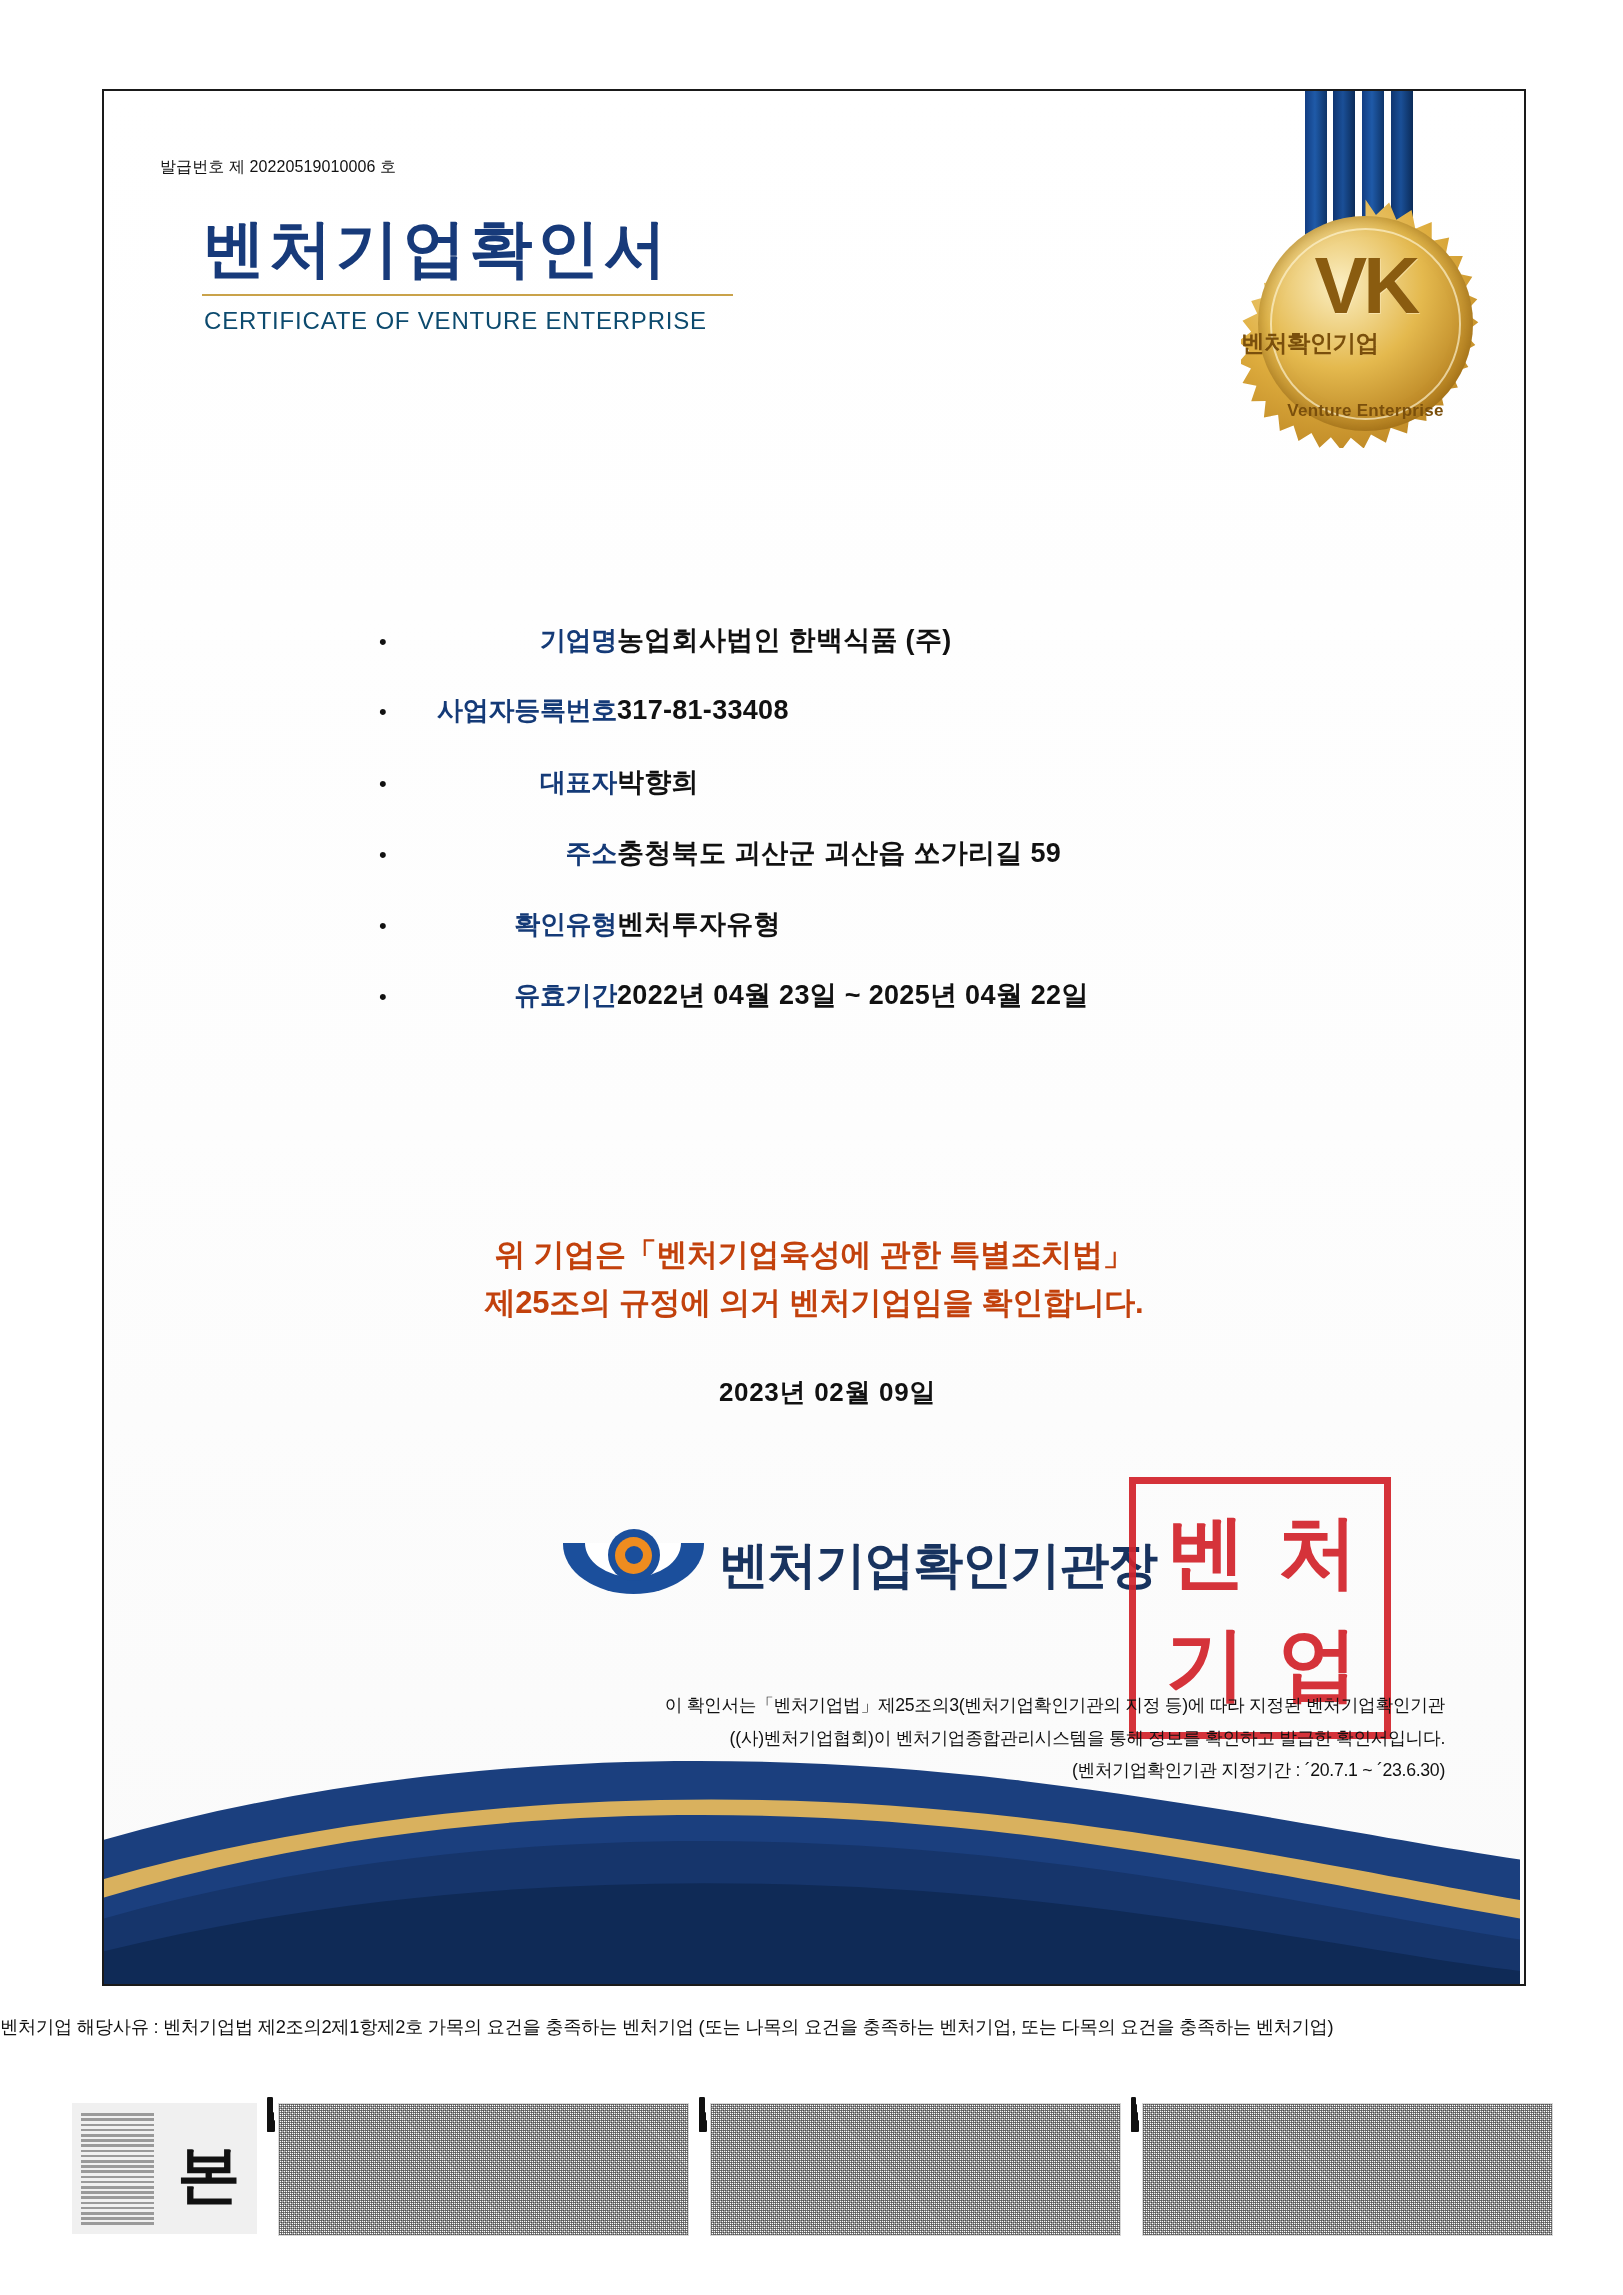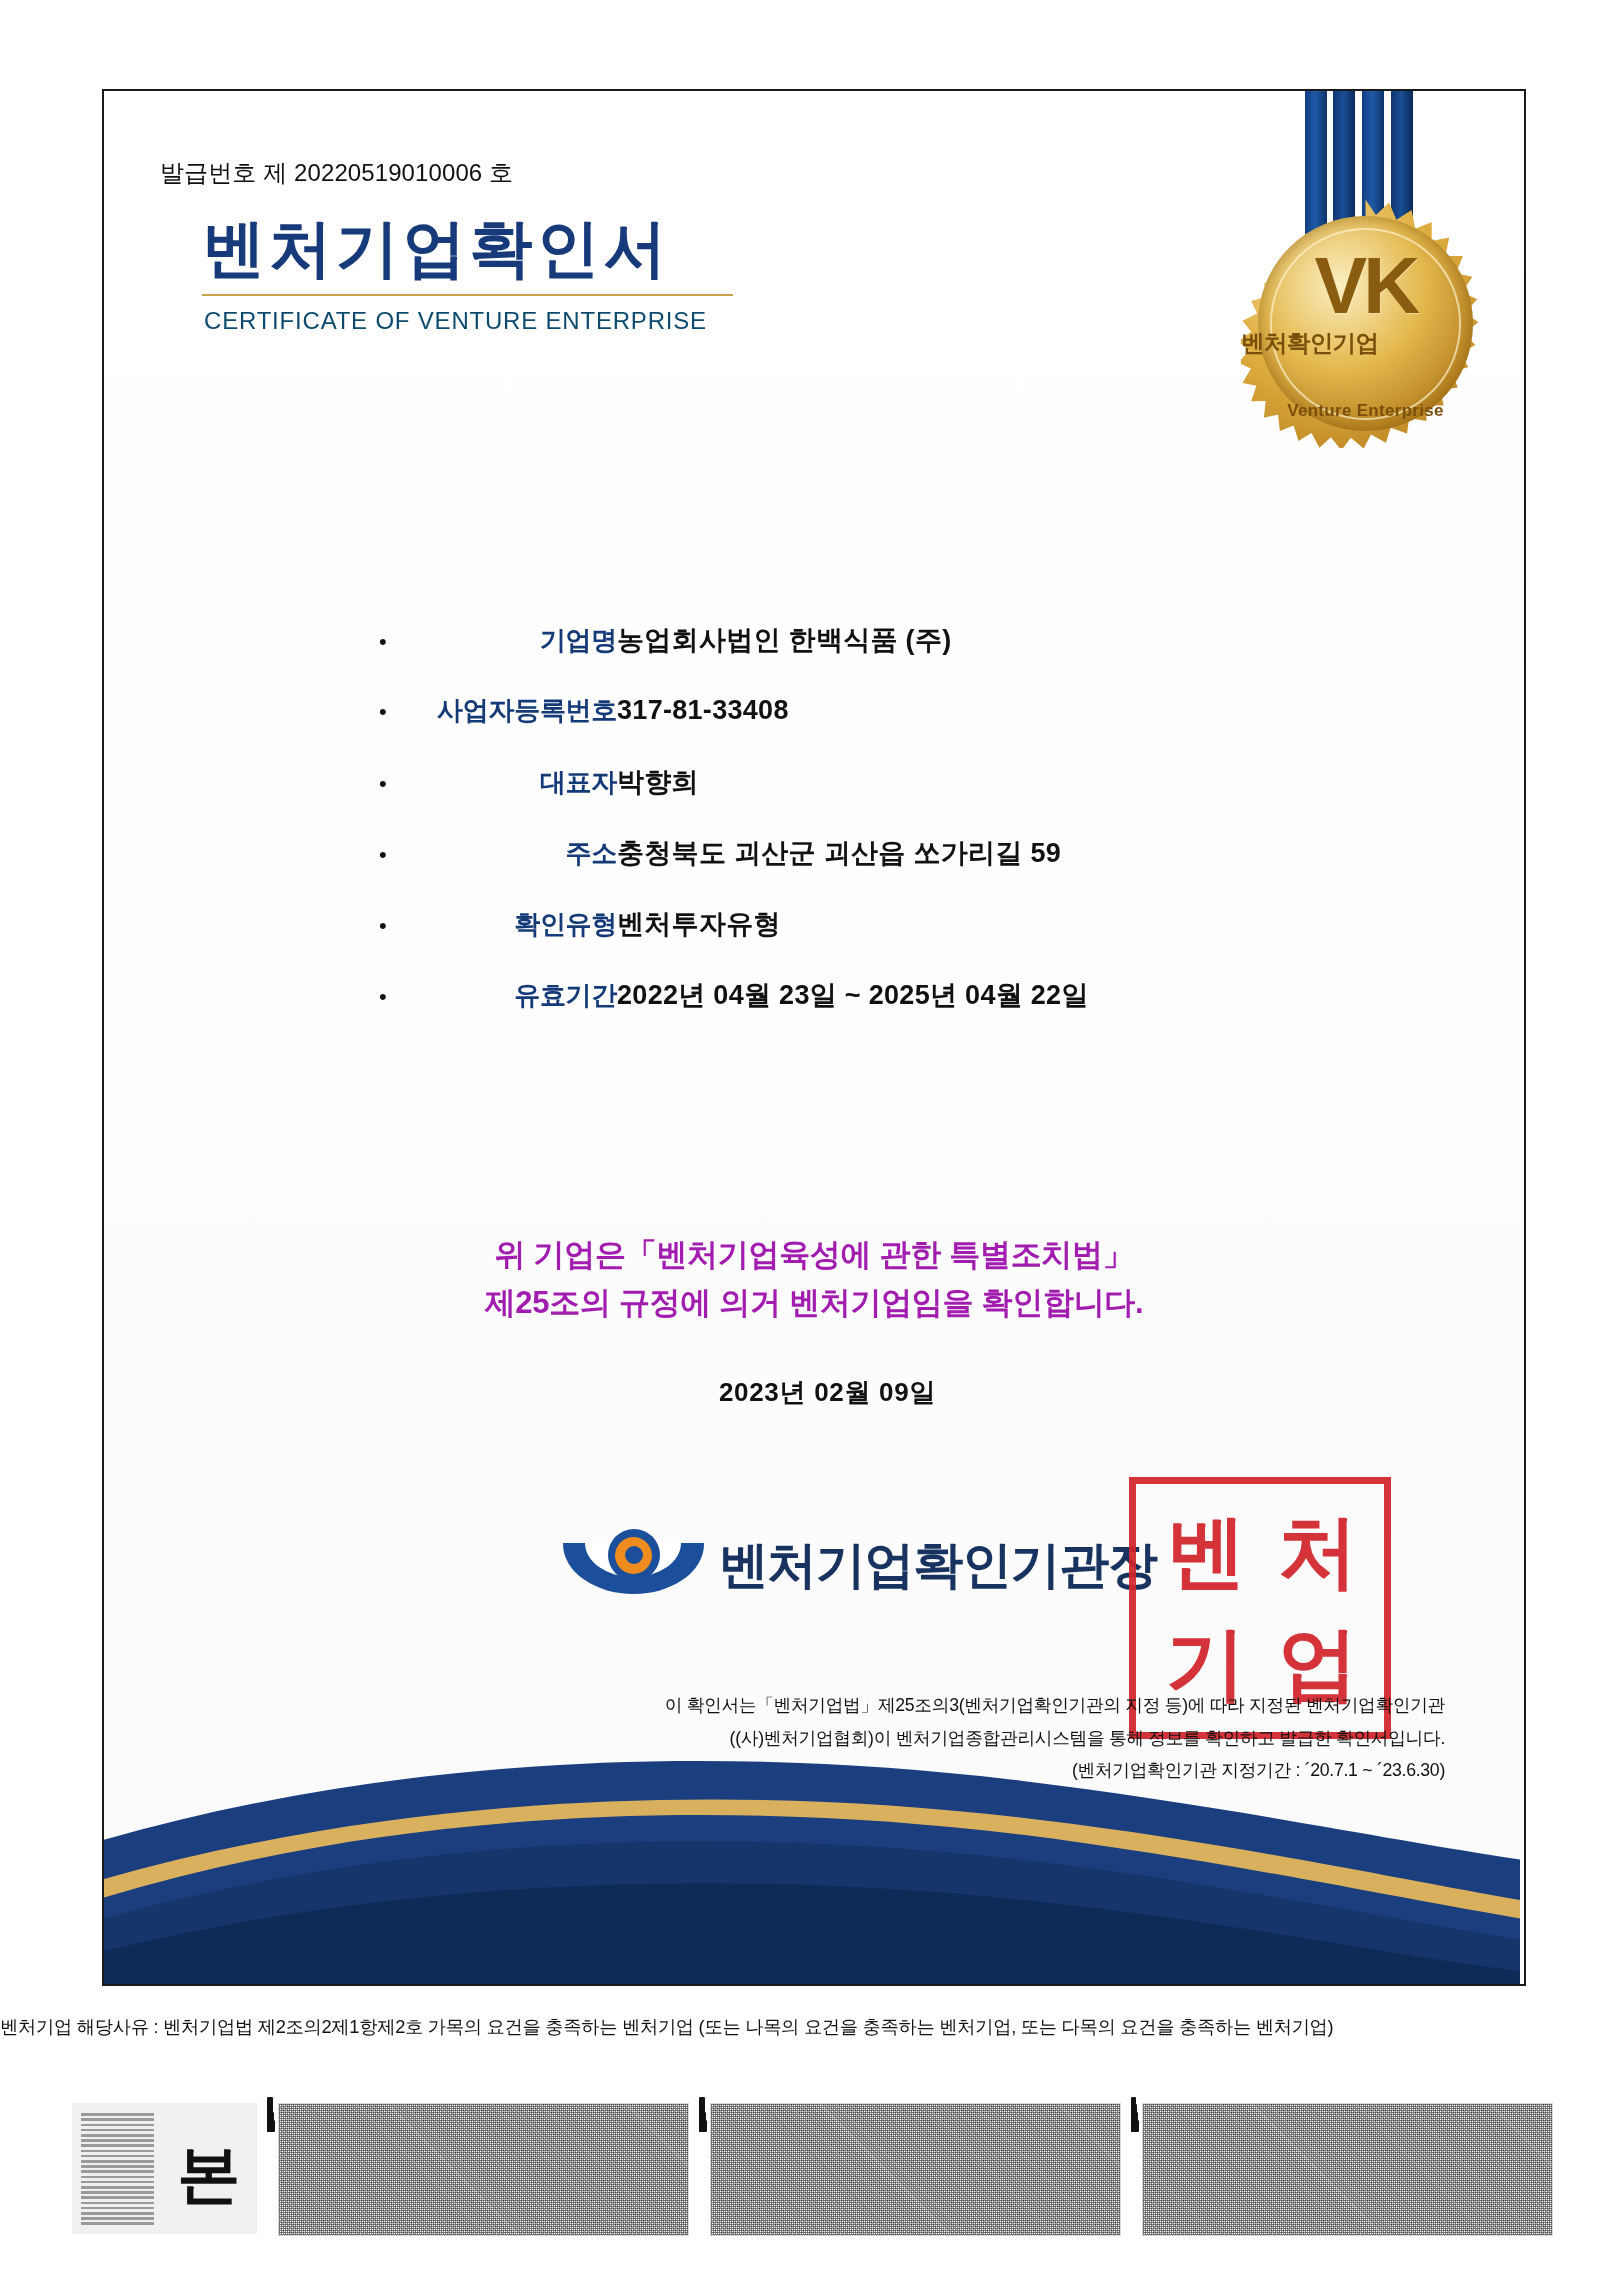--- a/index.html
+++ b/index.html
@@ -36,21 +36,21 @@
     position: absolute;
     inset: 0;
     background: linear-gradient(180deg,#ffffff 0%,#fdfdfd 55%,#fafafa 100%);
   }
 
   
   .issue-no {
     position: absolute;
     left: 56px;
     top: 66px;
-    font-size: 24px;
+    font-size: 16px;
     letter-spacing: 0.1px;
     color: #111;
     white-space: nowrap;
     text-align: right;
   }
 
   
   .title-ko {
     position: absolute;
     left: 98px;
@@ -207,21 +207,21 @@
 
   
   .statement {
     position: absolute;
     left: 0; right: 0;
     top: 1140px;
     text-align: center;
     font-size: 31px;
     font-weight: bold;
     line-height: 1.55;
-    color: #a21caf;
+    color: #c2410c;
     letter-spacing: -0.3px;
   }
   .issue-date {
     position: absolute;
     left: 0; right: 0;
     top: 1284px;
     text-align: center;
     font-size: 26px;
     font-weight: bold;
     color: #111;

